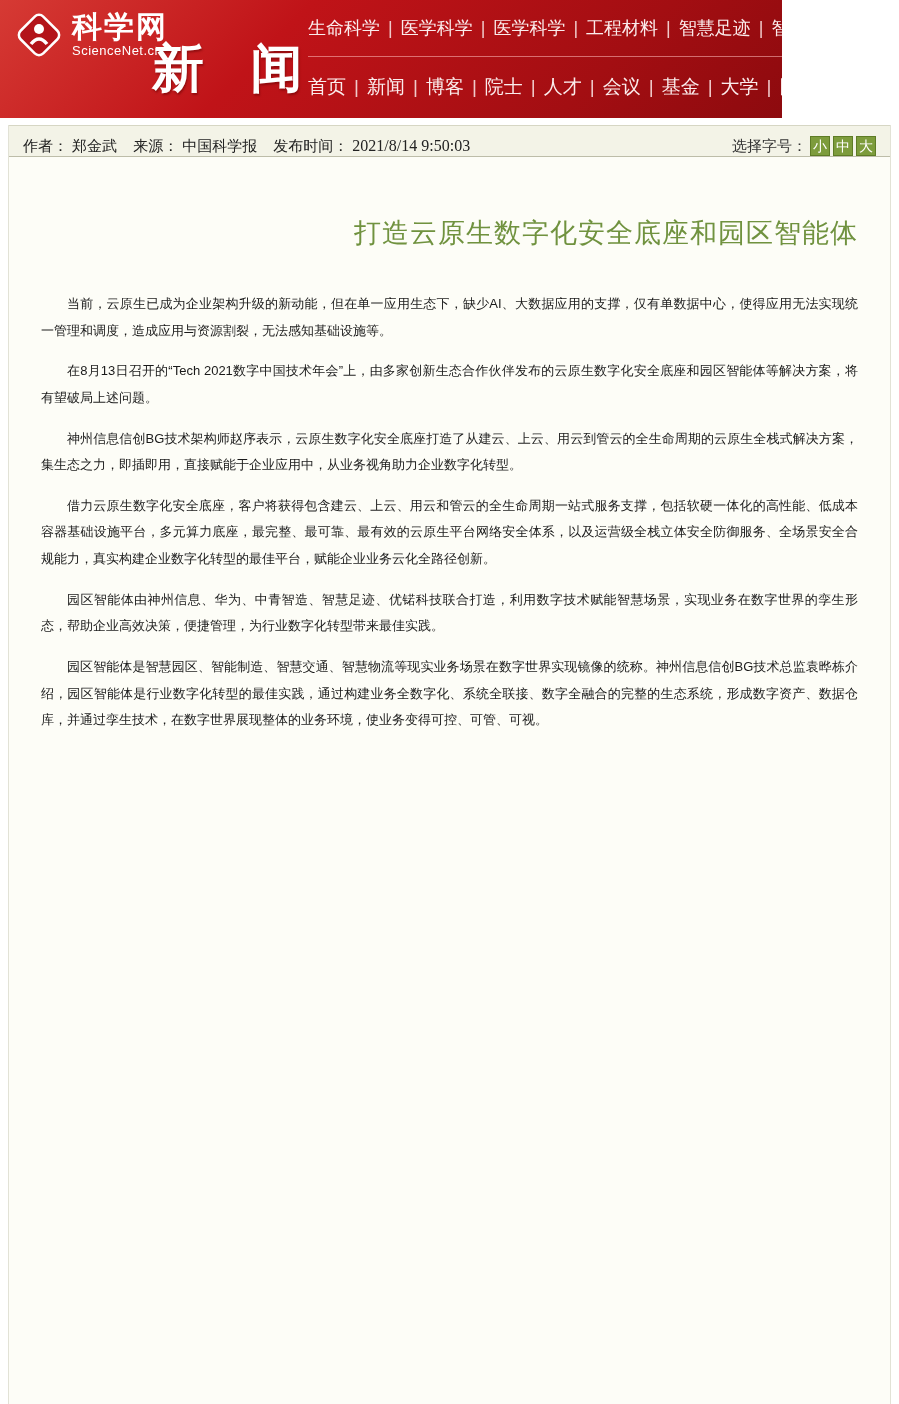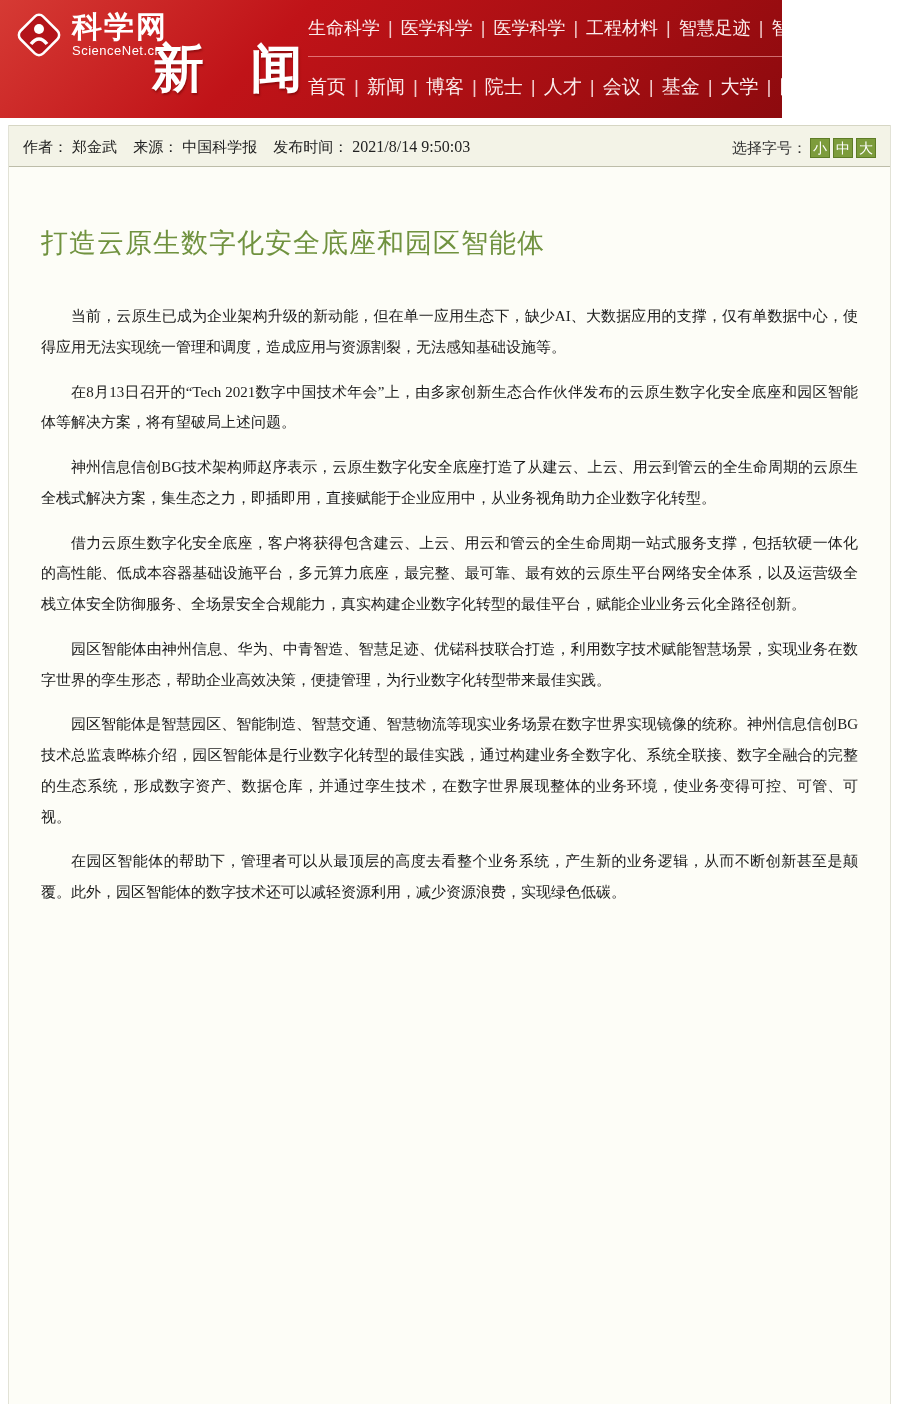--- a/index.html
+++ b/index.html
@@ -37,47 +37,47 @@
   .nav-sep { color: #f0caca; margin: 0 8px; flex: 0 0 auto; }
 
   
   .content {
     margin: 0 8px; background: #fdfdf7;
     border-left: 1px solid #e2e2d6; border-right: 1px solid #e2e2d6;
     border-bottom: 1px solid #e2e2d6;
     min-height: 1286px; padding-bottom: 24px;
   }
   .meta-bar {
-    margin-top: 7px; height: 42px;
+    margin-top: 7px; height: 32px;
     background: #f3f3e7;
     border-top: 1px solid #d6d6c4; border-bottom: 1px solid #bdbda9;
-    display: flex; align-items: flex-start; justify-content: space-between;
-    padding: 12px 14px; font-size: 15px; color: #222;
+    display: flex; align-items: flex-end; justify-content: space-between;
+    padding: 0 14px; font-size: 15px; color: #222;
   }
   .meta-left span { margin-right: 4px; }
   .meta-left .gap { margin-right: 12px; }
   .meta-date { font-family: "Liberation Serif", serif; font-size: 16px; }
   .meta-right { display: flex; align-items: center; color: #333; }
   .fs-btn {
     display: inline-block; width: 20px; height: 20px; line-height: 19px;
     text-align: center; background: #7d9c3c; color: #ffffff;
     border: 1px solid #5e7c26; margin-left: 3px; font-size: 14px; cursor: pointer;
   }
 
   
   article { padding: 0 32px; }
   .article-title {
-    margin: 58px 0 40px; text-align: left;
+    margin: 58px 0 40px; text-align: right;
     color: #70923f; font-size: 27px; font-weight: normal;
     letter-spacing: 1px;
     font-family: "Liberation Sans", sans-serif;
   }
   .para {
-    font-family: Liberation Serif, serif;
-    font-size: 15px; line-height: 2.05; color: #1a1a1a;
+    font-family: Liberation Sans, sans-serif;
+    font-size: 13px; line-height: 2.05; color: #1a1a1a;
     text-indent: 2em; margin-bottom: 14px; text-align: justify;
   }
 </style>
 </head>
 <body>
 
 <header class="banner">
   <div class="logo-block">
     <span class="logo-diamond">
       <svg width="54" height="54" viewBox="0 0 54 54">
@@ -155,16 +155,15 @@
 
   <article>
     <h1 class="article-title">打造云原生数字化安全底座和园区智能体</h1>
 
     <p class="para">当前，云原生已成为企业架构升级的新动能，但在单一应用生态下，缺少AI、大数据应用的支撑，仅有单数据中心，使得应用无法实现统一管理和调度，造成应用与资源割裂，无法感知基础设施等。</p>
     <p class="para">在8月13日召开的“Tech 2021数字中国技术年会”上，由多家创新生态合作伙伴发布的云原生数字化安全底座和园区智能体等解决方案，将有望破局上述问题。</p>
     <p class="para">神州信息信创BG技术架构师赵序表示，云原生数字化安全底座打造了从建云、上云、用云到管云的全生命周期的云原生全栈式解决方案，集生态之力，即插即用，直接赋能于企业应用中，从业务视角助力企业数字化转型。</p>
     <p class="para">借力云原生数字化安全底座，客户将获得包含建云、上云、用云和管云的全生命周期一站式服务支撑，包括软硬一体化的高性能、低成本容器基础设施平台，多元算力底座，最完整、最可靠、最有效的云原生平台网络安全体系，以及运营级全栈立体安全防御服务、全场景安全合规能力，真实构建企业数字化转型的最佳平台，赋能企业业务云化全路径创新。</p>
     <p class="para">园区智能体由神州信息、华为、中青智造、智慧足迹、优锘科技联合打造，利用数字技术赋能智慧场景，实现业务在数字世界的孪生形态，帮助企业高效决策，便捷管理，为行业数字化转型带来最佳实践。</p>
     <p class="para">园区智能体是智慧园区、智能制造、智慧交通、智慧物流等现实业务场景在数字世界实现镜像的统称。神州信息信创BG技术总监袁晔栋介绍，园区智能体是行业数字化转型的最佳实践，通过构建业务全数字化、系统全联接、数字全融合的完整的生态系统，形成数字资产、数据仓库，并通过孪生技术，在数字世界展现整体的业务环境，使业务变得可控、可管、可视。</p>
-    <p class="para">在园区智能体的帮助下，管理者可以从最顶层的高度去看整个业务系统，产生新的业务逻辑，从而不断创新甚至是颠覆。此外，园区智能体的数字技术还可以减轻资源利用，减少资源浪费，实现绿色低碳。</p>
 
   </article>
 </div>
 
 </body></html>

